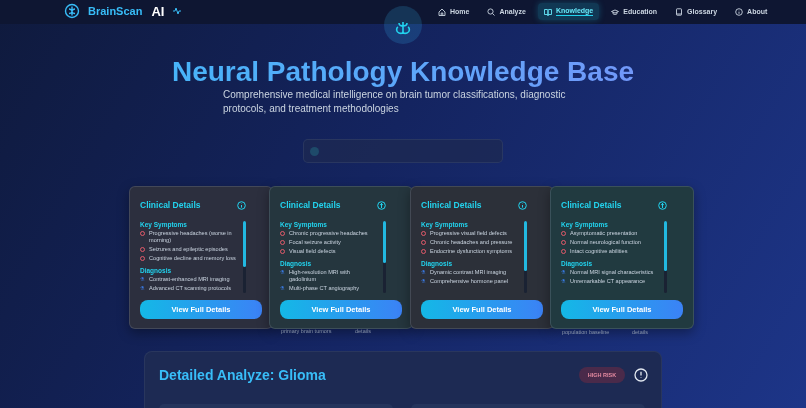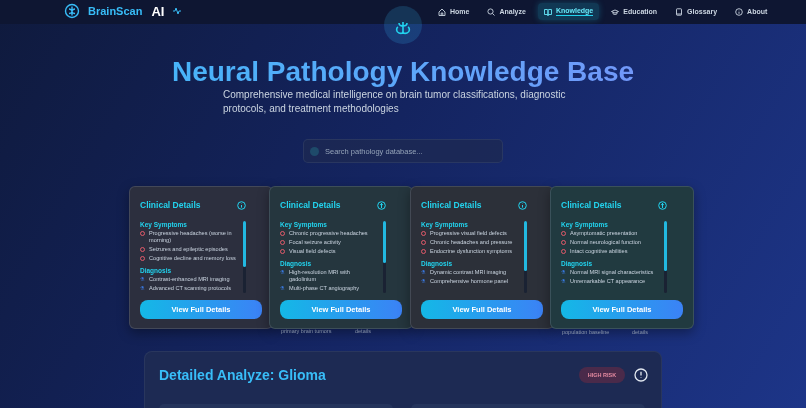--- a/index.html
+++ b/index.html
@@ -171,21 +171,20 @@
 <div class="hero-icon">
   <svg viewBox="0 0 16 14" fill="none" stroke="#22d3ee" stroke-width="1.6">
     <path d="M8 1v12M8 5c-2 0-4-1-4-3M8 5c2 0 4-1 4-3M3 6c-2 1-2 5 1 6s4 0 4-2M13 6c2 1 2 5-1 6s-4 0-4-2"></path>
   </svg>
 </div>
 <h1 class="title">Neural Pathology Knowledge Base</h1>
 <p class="subtitle">Comprehensive medical intelligence on brain tumor classifications, diagnostic protocols, and treatment methodologies</p>
 
 <div class="search">
   <span class="search-dot"></span>
-  <input type="text" placeholder="Search pathology database..." style="">
 </div>
 
 <div class="under" style="left:281px; top:328px;">primary brain tumors</div>
 <div class="under" style="left:355px; top:328px;">details</div>
 <div class="under" style="left:562px; top:329px;">population baseline</div>
 <div class="under" style="left:632px; top:329px;">details</div>
 
 <div class="card c1">
   <div class="card-head">
     <span class="card-title">Clinical Details</span>

